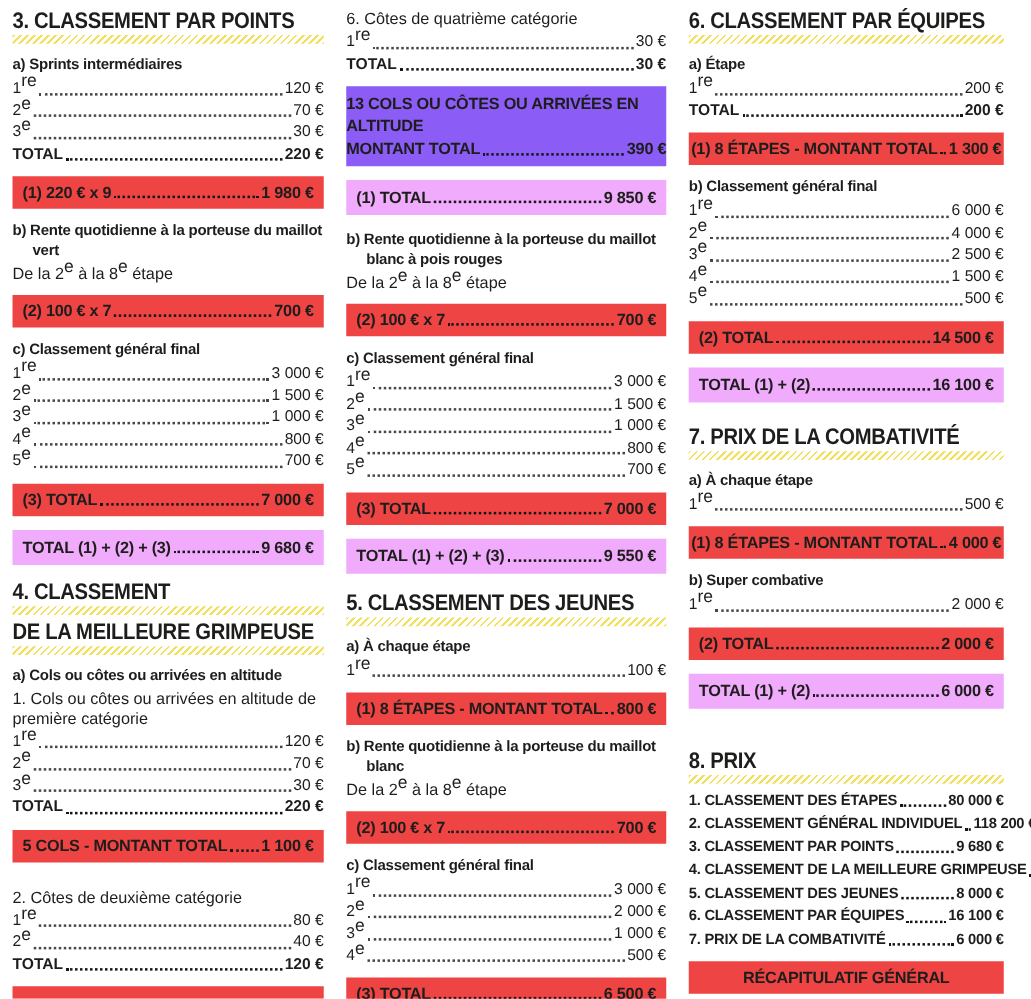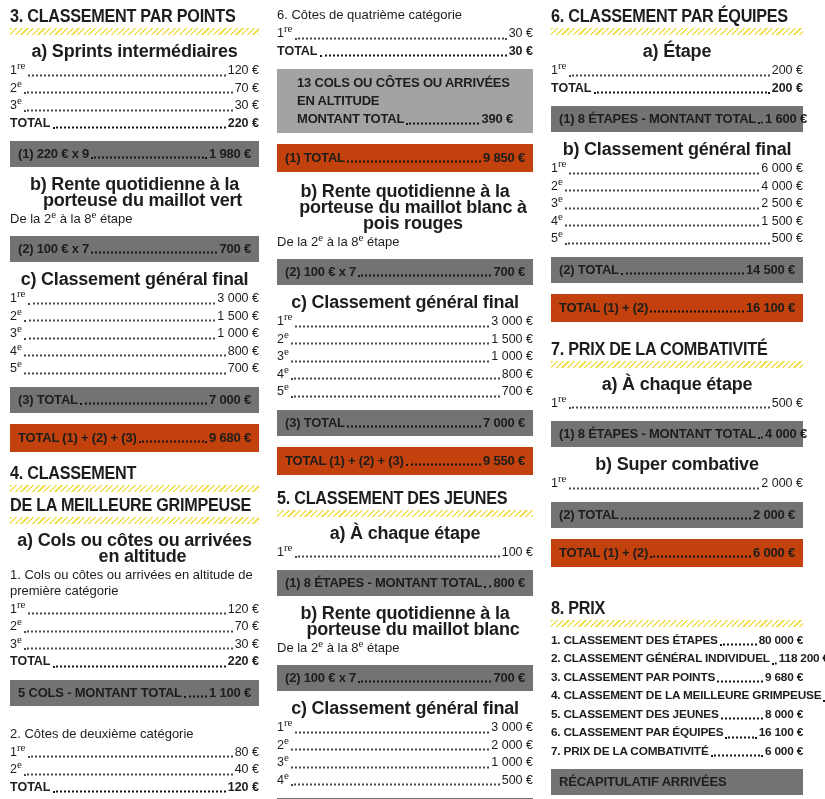--- a/index.html
+++ b/index.html
@@ -18,43 +18,43 @@
   .title{margin-top:12px;}
   .title-line{
     font-size:18px;font-weight:800;letter-spacing:-0.3px;line-height:19px;
     white-space:nowrap;transform:scaleX(.9);transform-origin:0 50%;
   }
   .hatch{
     height:7px;margin:2px 0 4px;
     background:repeating-linear-gradient(135deg,#f2e05a 0 1.5px,#ffffff 1.5px 4px);
   }
 
-  .h{font-size:18px;font-weight:700;margin:8px 0 3px;line-height:16px;
-     padding-left:16px;text-indent:-16px;letter-spacing:-0.2px;text-align:center;}
+  .h{font-size:12px;font-weight:700;margin:8px 0 3px;line-height:16px;
+     padding-left:16px;text-indent:-16px;letter-spacing:-0.2px;}
   .p{font-size:13px;margin:1px 0 2px;line-height:16px;}
 
   .line{display:flex;align-items:baseline;font-size:12.5px;line-height:17.5px;}
   .line .lab{white-space:nowrap;}
   .line.b{font-weight:700;}
-  sup{font-size:11px;line-height:0;font-family:Liberation Serif, serif;}
+  sup{font-size:14px;line-height:0;}
 
   .dots{flex:1 1 6px;min-width:5px;margin:0 2px;
         border-bottom:2px dotted #474747;
         align-self:flex-end;transform:translateY(-3.5px);}
   .line.b .dots,.row .dots,.g2 .dots,.l8 .dots{border-color:#161616;}
 
   .val{white-space:nowrap;}
 
   .row{display:flex;align-items:baseline;padding:5px 8px;margin:9px 0;
        font-weight:700;font-size:13px;line-height:16px;letter-spacing:-0.2px;}
   .row .lab{white-space:nowrap;}
-  .row.g{background:#737373;}
-  .row.y{background:#c2410c;padding:6px 8px;margin:11px 0;}
-
-  .g2{display:block;padding:5px 20px;margin:9px 0;background:#a3a3a3;
+  .row.g{background:#ef4444;justify-content:center;}
+  .row.y{background:#f0abfc;padding:6px 8px;margin:11px 0;}
+
+  .g2{display:block;padding:5px 0;margin:9px 0;background:#8b5cf6;
       font-weight:700;font-size:13px;line-height:18px;letter-spacing:-0.2px;}
   .g2 .second{display:flex;align-items:baseline;}
 
   .l8{display:flex;align-items:center;font-weight:700;
       font-size:11.8px;line-height:18.5px;letter-spacing:-0.2px;}
   .l8 .lab{white-space:nowrap;}
 </style>
 </head>
 <body>
 
@@ -312,21 +312,21 @@
       <span class="val">200 €</span>
     </div>
     <div class="line b">
       <span class="lab">TOTAL</span>
       <span class="dots"></span>
       <span class="val">200 €</span>
     </div>
     <div class="row g">
       <span class="lab">(1) 8 ÉTAPES - MONTANT TOTAL</span>
       <span class="dots"></span>
-      <span class="val">1 600 €</span>
+      <span class="val">1 300 €</span>
     </div>
     <div class="h">b) Classement général final</div>
     <div class="line">
       <span class="lab">1<sup>re</sup></span>
       <span class="dots"></span>
       <span class="val">6 000 €</span>
     </div>
     <div class="line">
       <span class="lab">2<sup>e</sup></span>
       <span class="dots"></span>
@@ -420,19 +420,19 @@
       <span class="lab">6. CLASSEMENT PAR ÉQUIPES</span>
       <span class="dots"></span>
       <span class="val">16 100 €</span>
     </div>
     <div class="l8">
       <span class="lab">7. PRIX DE LA COMBATIVITÉ</span>
       <span class="dots"></span>
       <span class="val">6 000 €</span>
     </div>
     <div class="row g">
-      <span class="lab">RÉCAPITULATIF ARRIVÉES</span>
+      <span class="lab">RÉCAPITULATIF GÉNÉRAL</span>
     </div>
     <div class="row y">
       <span class="lab">TOTAL</span>
       <span class="val">247 530 €</span>
     </div>
   </div>
 
 </body></html>

